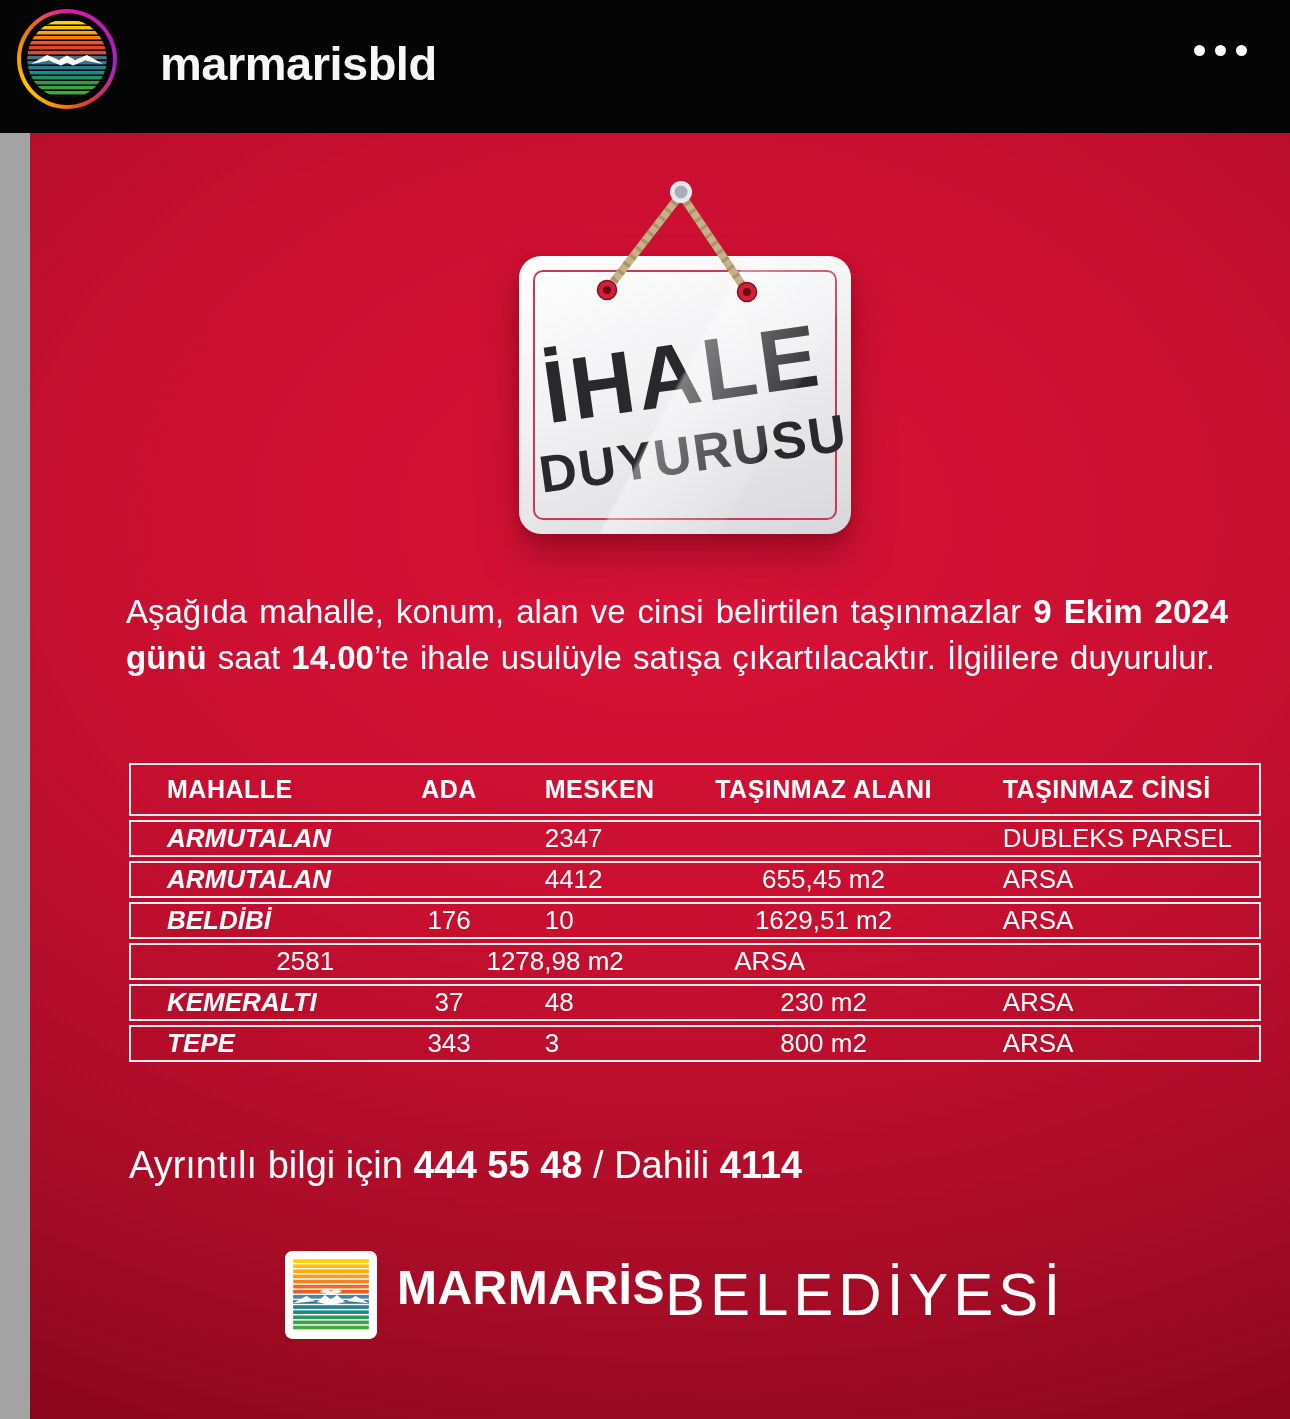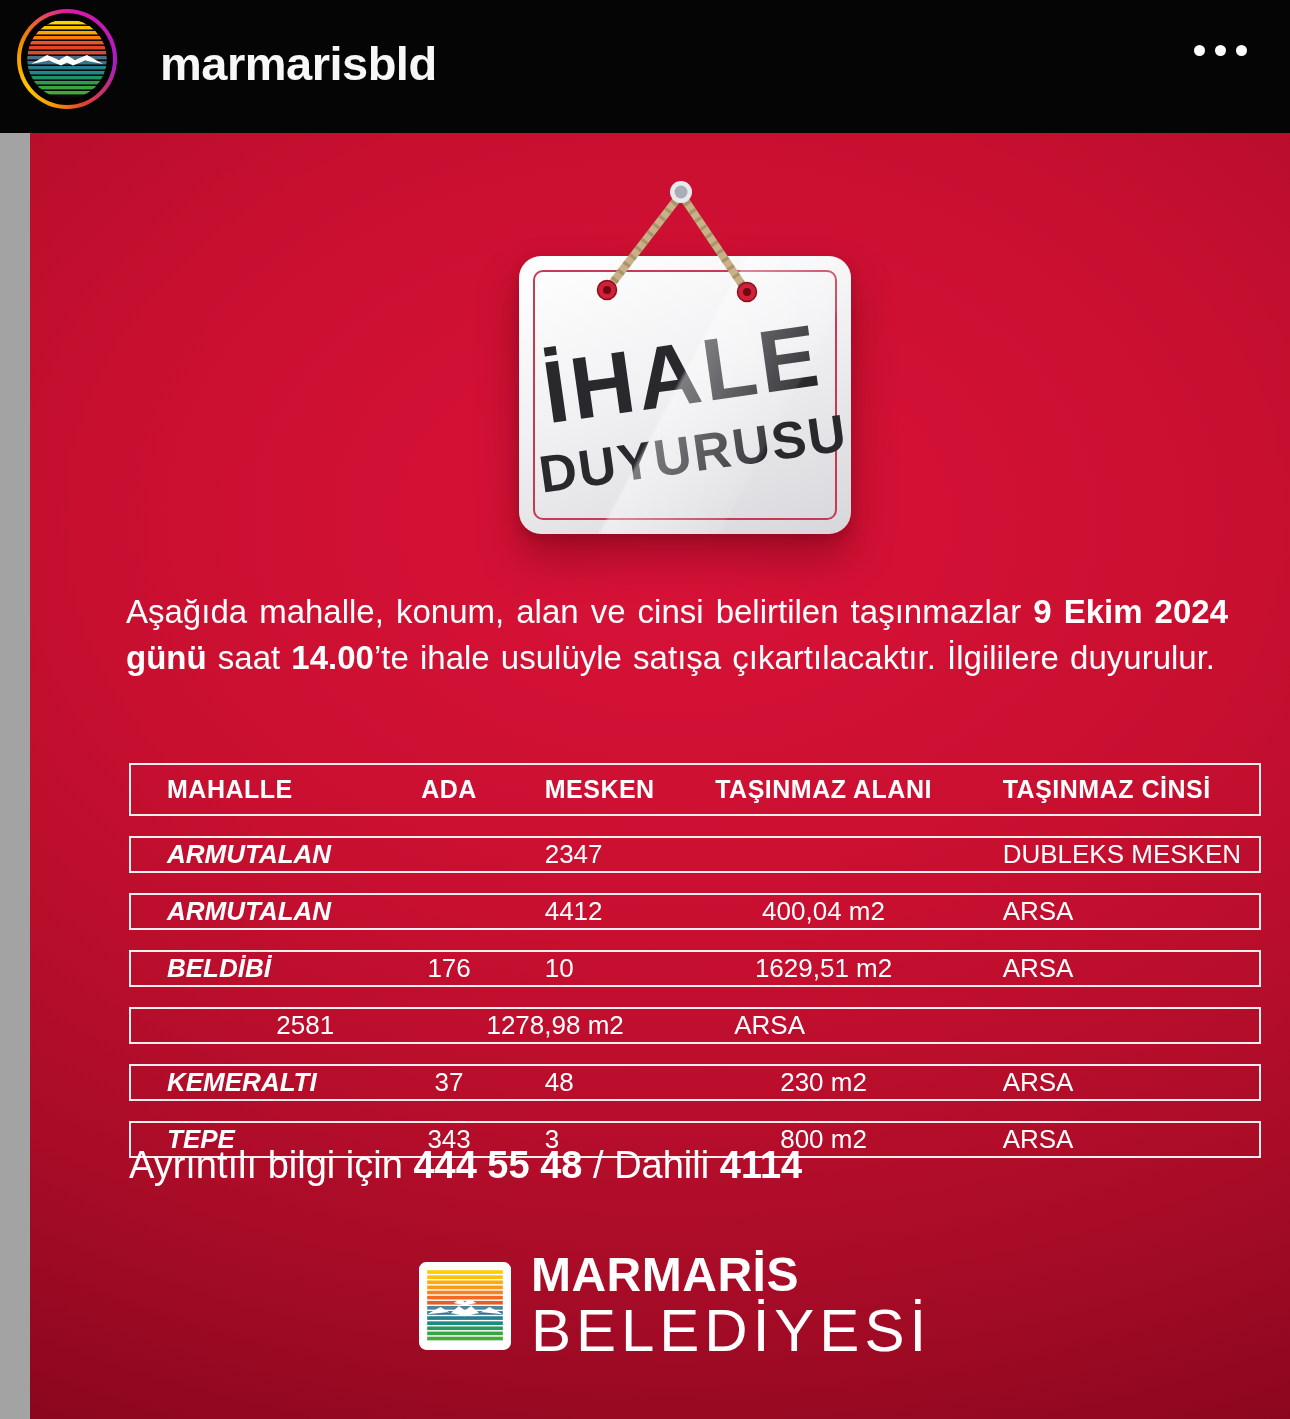--- a/index.html
+++ b/index.html
@@ -42,37 +42,37 @@
   .sign-line1{font-size:88px;font-weight:800;letter-spacing:3px;line-height:.95}
   .sign-line2{font-size:52px;font-weight:800;letter-spacing:2px;margin-top:8px}
   .rope-svg{position:absolute;left:0;top:0;z-index:4}
 
   
   .intro{position:absolute;top:456px;left:96px;width:1102px;color:var(--text-white);
     font-size:33px;line-height:46px;text-align:justify;text-align-last:left;word-spacing:2px}
   .intro b{font-weight:800}
 
   
-  .auction-table{position:absolute;top:630px;left:99px;width:1132px;display:flex;flex-direction:column;gap:20px;color:var(--text-white)}
+  .auction-table{position:absolute;top:630px;left:99px;width:1132px;display:flex;flex-direction:column;gap:4px;color:var(--text-white)}
   .t-row{display:flex;align-items:center;border:2px solid var(--table-border);min-height:37px;font-size:26px}
   .t-head{min-height:53px;font-weight:700;font-size:25px;letter-spacing:.5px}
   .c1{width:23.8%;padding-left:36px;text-align:left}
   .c2{width:8.8%;text-align:center}
   .c3{width:17%;padding-left:46px;text-align:left}
   .c4{width:23.6%;text-align:center}
   .c5{flex:1;padding-left:46px;text-align:left}
   .t-row:not(.t-head) .c1{font-style:italic;font-weight:700}
 
   
   .contact{position:absolute;top:1011px;left:99px;color:var(--text-white);font-size:38px;font-weight:400}
   .contact b{font-weight:800}
 
   
   .brand{position:absolute;top:1118px;left:0;width:100%;display:flex;align-items:center;justify-content:center;gap:20px;color:var(--text-white)}
-  .brand-text{display:flex;flex-direction:column;line-height:1.02}
+  .brand-text{display:flex;flex-direction:row;line-height:1.02}
   .brand-line1{font-size:48px;font-weight:800;letter-spacing:.5px}
   .brand-line2{font-size:60px;font-weight:400;letter-spacing:5px}
 </style>
 </head>
 <body>
 
 <div class="screen">
 
   <div class="ig-header">
     <div class="avatar-ring">
@@ -146,27 +146,27 @@
         <div class="c2">ADA</div>
         <div class="c3">MESKEN</div>
         <div class="c4">TAŞINMAZ ALANI</div>
         <div class="c5">TAŞINMAZ CİNSİ</div>
       </div>
     <div class="t-row">
         <div class="c1">ARMUTALAN</div>
         <div class="c2"></div>
         <div class="c3">2347</div>
         <div class="c4"></div>
-        <div class="c5">DUBLEKS MESKEN</div>
+        <div class="c5">DUBLEKS PARSEL</div>
       </div>
         <div class="t-row">
         <div class="c1">ARMUTALAN</div>
         <div class="c2"></div>
         <div class="c3">4412</div>
-        <div class="c4">400,04 m2</div>
+        <div class="c4">655,45 m2</div>
         <div class="c5">ARSA</div>
       </div>
         <div class="t-row">
         <div class="c1">BELDİBİ</div>
         <div class="c2">176</div>
         <div class="c3">10</div>
         <div class="c4">1629,51 m2</div>
         <div class="c5">ARSA</div>
       </div>
         <div class="t-row">

